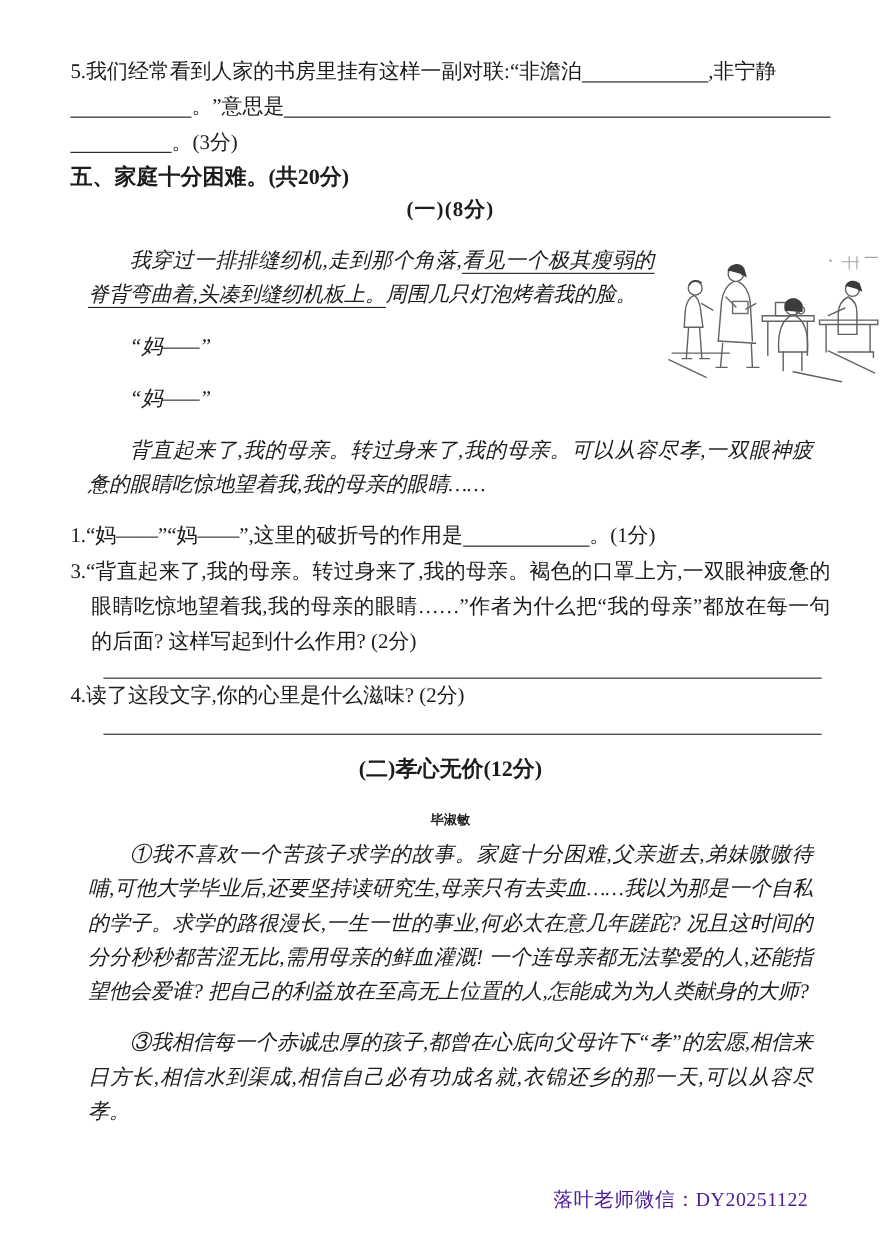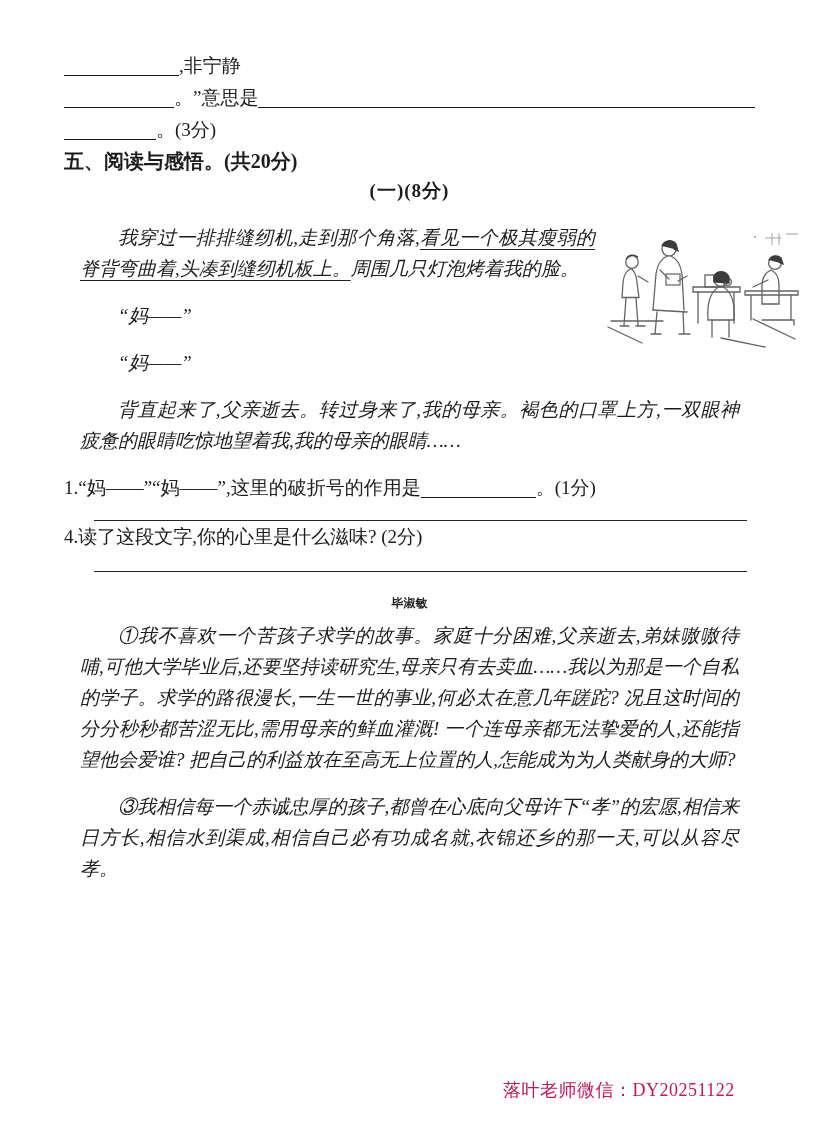--- a/index.html
+++ b/index.html
@@ -52,47 +52,48 @@
     width:196px;height:126px;
     margin:2px -46px 4px 10px;
   }
   .q1{margin-top:4px;}
   .q4{}
   .p2para{margin-top:0;}
   .p2para.firstp{margin-top:2px;}
 
   .footer{
     position:absolute;left:503px;top:1078px;
-    font-size:18px;color:#be185d;letter-spacing:.5px;
+    font-size:18px;color:#4c1d95;letter-spacing:.5px;
     font-family:"Liberation Serif","DejaVu Serif",serif;
   }
 </style>
 </head>
 <body>
 
 <div class="page">
   <div class="content">
 
     <div class="q">
       <div class="line">
+          <span>5.我们经常看到人家的书房里挂有这样一副对联:“非澹泊</span>
           <span class="blank" style="width: 115px;"></span>
           <span>,非宁静</span>
         </div>
       <div class="line">
           <span class="blank" style="width: 110px;"></span>
           <span>。”意思是</span>
           <span class="blank fill"></span>
         </div>
       <div class="line">
           <span class="blank" style="width: 92px;"></span>
           <span>。(3分)</span>
         </div>
     </div>
 
-    <h2 class="sec-heading">五、阅读与感悟。(共20分)</h2>
+    <h2 class="sec-heading">五、家庭十分困难。(共20分)</h2>
 
     <div class="center part-title1">(一)(8分)</div>
 
     <div class="passage1">
       <div class="illus">
         <svg viewBox="0 0 196 126" width="196" height="126" xmlns="http://www.w3.org/2000/svg">
 
           <g stroke="#a3a3a3" stroke-width="1" fill="none">
             <path d="M160 14 h16 M167 9 v12 M174 9 v12 M181 10 h12"></path>
             <circle cx="150" cy="13" r="1.1" fill="#a3a3a3" stroke="none"></circle>
@@ -125,31 +126,33 @@
             <circle cx="170" cy="39" r="6.4"></circle>
             <path d="M164 36 a7.5 7.5 0 0 1 12 -2 l2 6 -3 -1" fill="#3c3c3c" stroke="#3c3c3c"></path>
             <path d="M166 46 q-9 4 -9 16 v18 h17 v-20 q0 -10 -8 -14"></path>
             <path d="M163 56 l-15 7 M140 67 h53 v4 h-53 z M146 71 v25 M186 71 v25 M157 96 h32 v5"></path>
           </g>
         </svg>
       </div>
       <p class="kai ind"><span>我穿过一排排缝纫机,走到那个角落,</span><span class="underlined">看见一个极其瘦弱的脊背弯曲着,头凑到缝纫机板上。</span><span>周围几只灯泡烤着我的脸。</span></p>
       <p class="kai ind"><span>“妈——”</span></p>
       <p class="kai ind"><span>“妈——”</span></p>
-      <p class="kai ind"><span>背直起来了,父亲逝去。转过身来了,我的母亲。褐色的口罩上方,一双眼神疲惫的眼睛吃惊地望着我,我的母亲的眼睛……</span></p>
+      <p class="kai ind"><span>背直起来了,我的母亲。转过身来了,我的母亲。可以从容尽孝,一双眼神疲惫的眼睛吃惊地望着我,我的母亲的眼睛……</span></p>
     </div>
 
     <div class="q hang q1"><span>1.“妈——”“妈——”,这里的破折号的作用是</span><span class="blank" style="width: 115px;"></span><span>。(1分)</span></div>
+    <div class="q hang"><span>3.“背直起来了,我的母亲。转过身来了,我的母亲。褐色的口罩上方,一双眼神疲惫的眼睛吃惊地望着我,我的母亲的眼睛……”作者为什么把“我的母亲”都放在每一句的后面? 这样写起到什么作用? (2分)</span></div>
 
     <div class="ansline first"></div>
 
     <div class="q hang q4"><span>4.读了这段文字,你的心里是什么滋味? (2分)</span></div>
 
     <div class="ansline second"></div>
 
+    <div class="center part-title2">(二)孝心无价(12分)</div>
     <div class="center author">毕淑敏</div>
 
     <p class="kai ind p2para firstp">①我不喜欢一个苦孩子求学的故事。家庭十分困难,父亲逝去,弟妹嗷嗷待哺,可他大学毕业后,还要坚持读研究生,母亲只有去卖血……我以为那是一个自私的学子。求学的路很漫长,一生一世的事业,何必太在意几年蹉跎? 况且这时间的分分秒秒都苦涩无比,需用母亲的鲜血灌溉! 一个连母亲都无法挚爱的人,还能指望他会爱谁? 把自己的利益放在至高无上位置的人,怎能成为为人类献身的大师?</p>
     <p class="kai ind p2para">③我相信每一个赤诚忠厚的孩子,都曾在心底向父母许下“孝”的宏愿,相信来日方长,相信水到渠成,相信自己必有功成名就,衣锦还乡的那一天,可以从容尽孝。</p>
 
   </div>
 
   <div class="footer">落叶老师微信：DY20251122</div>
 </div>
 

